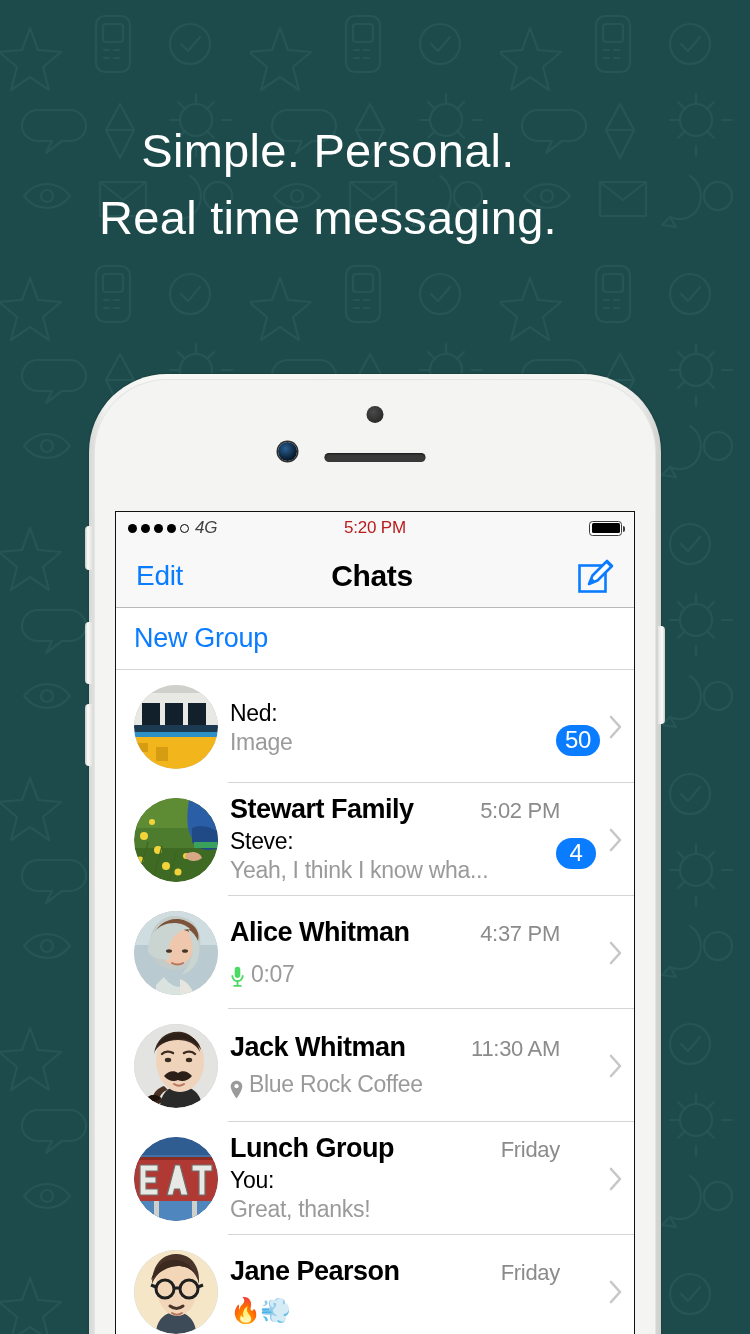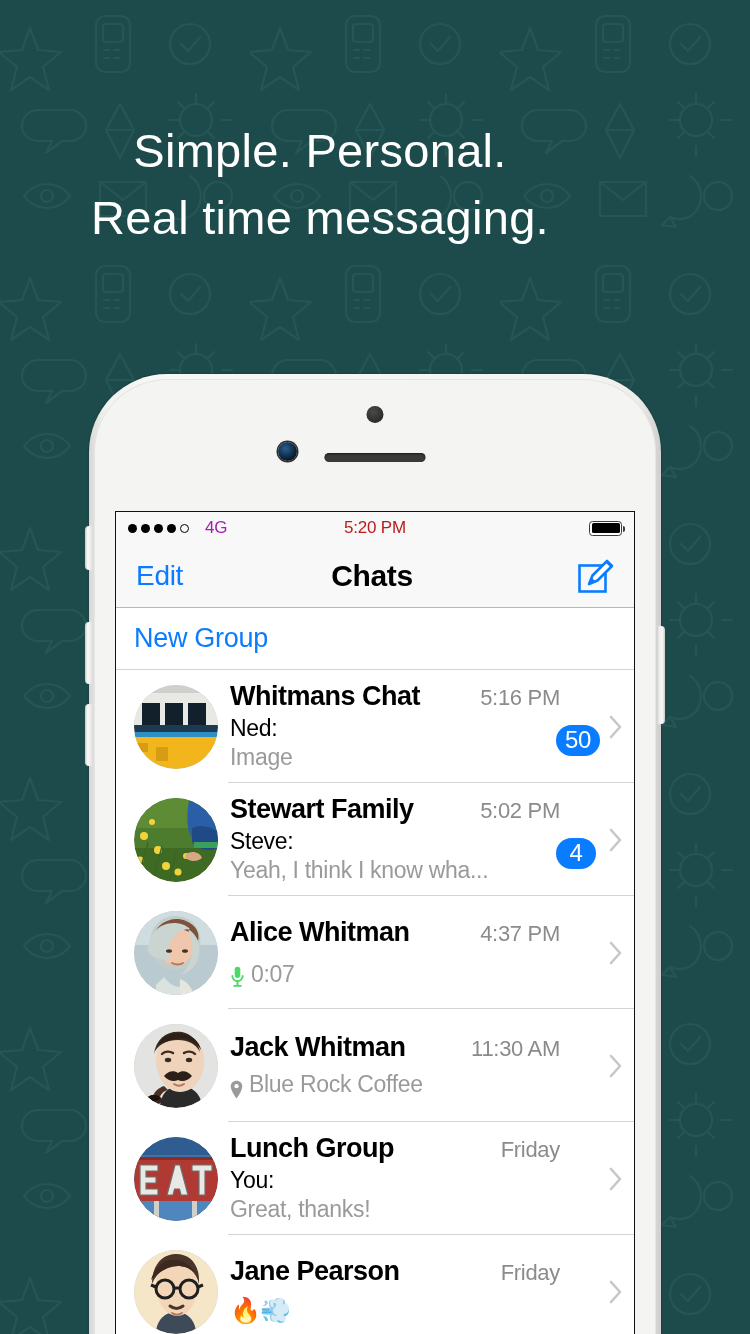--- a/index.html
+++ b/index.html
@@ -14,21 +14,21 @@
   
   #bg {
     position:absolute; inset:0;
     background:#1d4a4a;
     overflow:hidden;
   }
   #bg svg { position:absolute; top:0; left:0; width:750px; height:1334px; opacity:.5; }
 
   
   .headline {
-    position:absolute; top:118px; left:0; width:640px;
+    position:absolute; top:118px; left:8px; width:640px;
     text-align:center; color:#ffffff;
     font-size:47px; font-weight:300; line-height:1.42;
     letter-spacing:.3px;
   }
   .headline .l2 { display:block; }
 
   
   .phone {
     position:absolute;
     left:89px; top:374px;
@@ -84,21 +84,21 @@
 
   
   .statusbar {
     height:32px; background:#f8f8f8;
     display:flex; align-items:center;
     padding:0 12px; position:relative;
   }
   .sig { display:flex; align-items:center; gap:4px; }
   .dot { width:9px; height:9px; border-radius:50%; background:#000; display:block; }
   .dot.hollow { background:transparent; border:1.4px solid #000; width:9px; height:9px; }
-  .carrier { font-size:17px; color:#a21caf; margin-left:16px; letter-spacing:-.2px; }
+  .carrier { font-size:17px; color:#404040; margin-left:6px; letter-spacing:-.2px;font-style:italic; }
   .clock {
     position:absolute; left:0; right:0; text-align:center;
     font-size:17px; font-weight:normal; color:#b91c1c; letter-spacing:-.2px;
   }
   .battery {
     margin-left:auto; position:relative;
     width:33px; height:15px; border:1.6px solid #3c3c3c; border-radius:3.5px;
     padding:1.5px; background:#fff;
   }
   .battery .fill { height:100%; background:#000; border-radius:1.5px; }
@@ -284,24 +284,20 @@
               <rect x="-6" y="52" width="96" height="38" fill="#f2b61c"></rect>
               <rect x="8" y="18" width="18" height="22" fill="#12202c"></rect>
               <rect x="31" y="18" width="18" height="22" fill="#12202c"></rect>
               <rect x="54" y="18" width="18" height="22" fill="#12202c"></rect>
               <rect x="4" y="58" width="10" height="9" fill="#d79d12"></rect>
               <rect x="22" y="62" width="12" height="14" fill="#d79d12"></rect>
             </g>
           </svg>
         </div>
         <div class="rowbody">
-          <div class="rowtop">
-            <span class="name">Whitmans Chat</span>
-            <span class="time">5:16 PM</span>
-          </div>
           <div class="sender">Ned:</div>
           <div class="preview">
             <span>Image</span>
           </div>
         </div>
         <div class="rowright">
           <span class="badge" style="display: flex;">50</span>
           <span class="chev">
             <svg viewBox="0 0 13 24" width="13" height="24" xmlns="http://www.w3.org/2000/svg">
               <path d="M2 2l9 10-9 10" fill="none" stroke="#c7c7c7" stroke-width="2.6" stroke-linecap="round" stroke-linejoin="round"></path>

